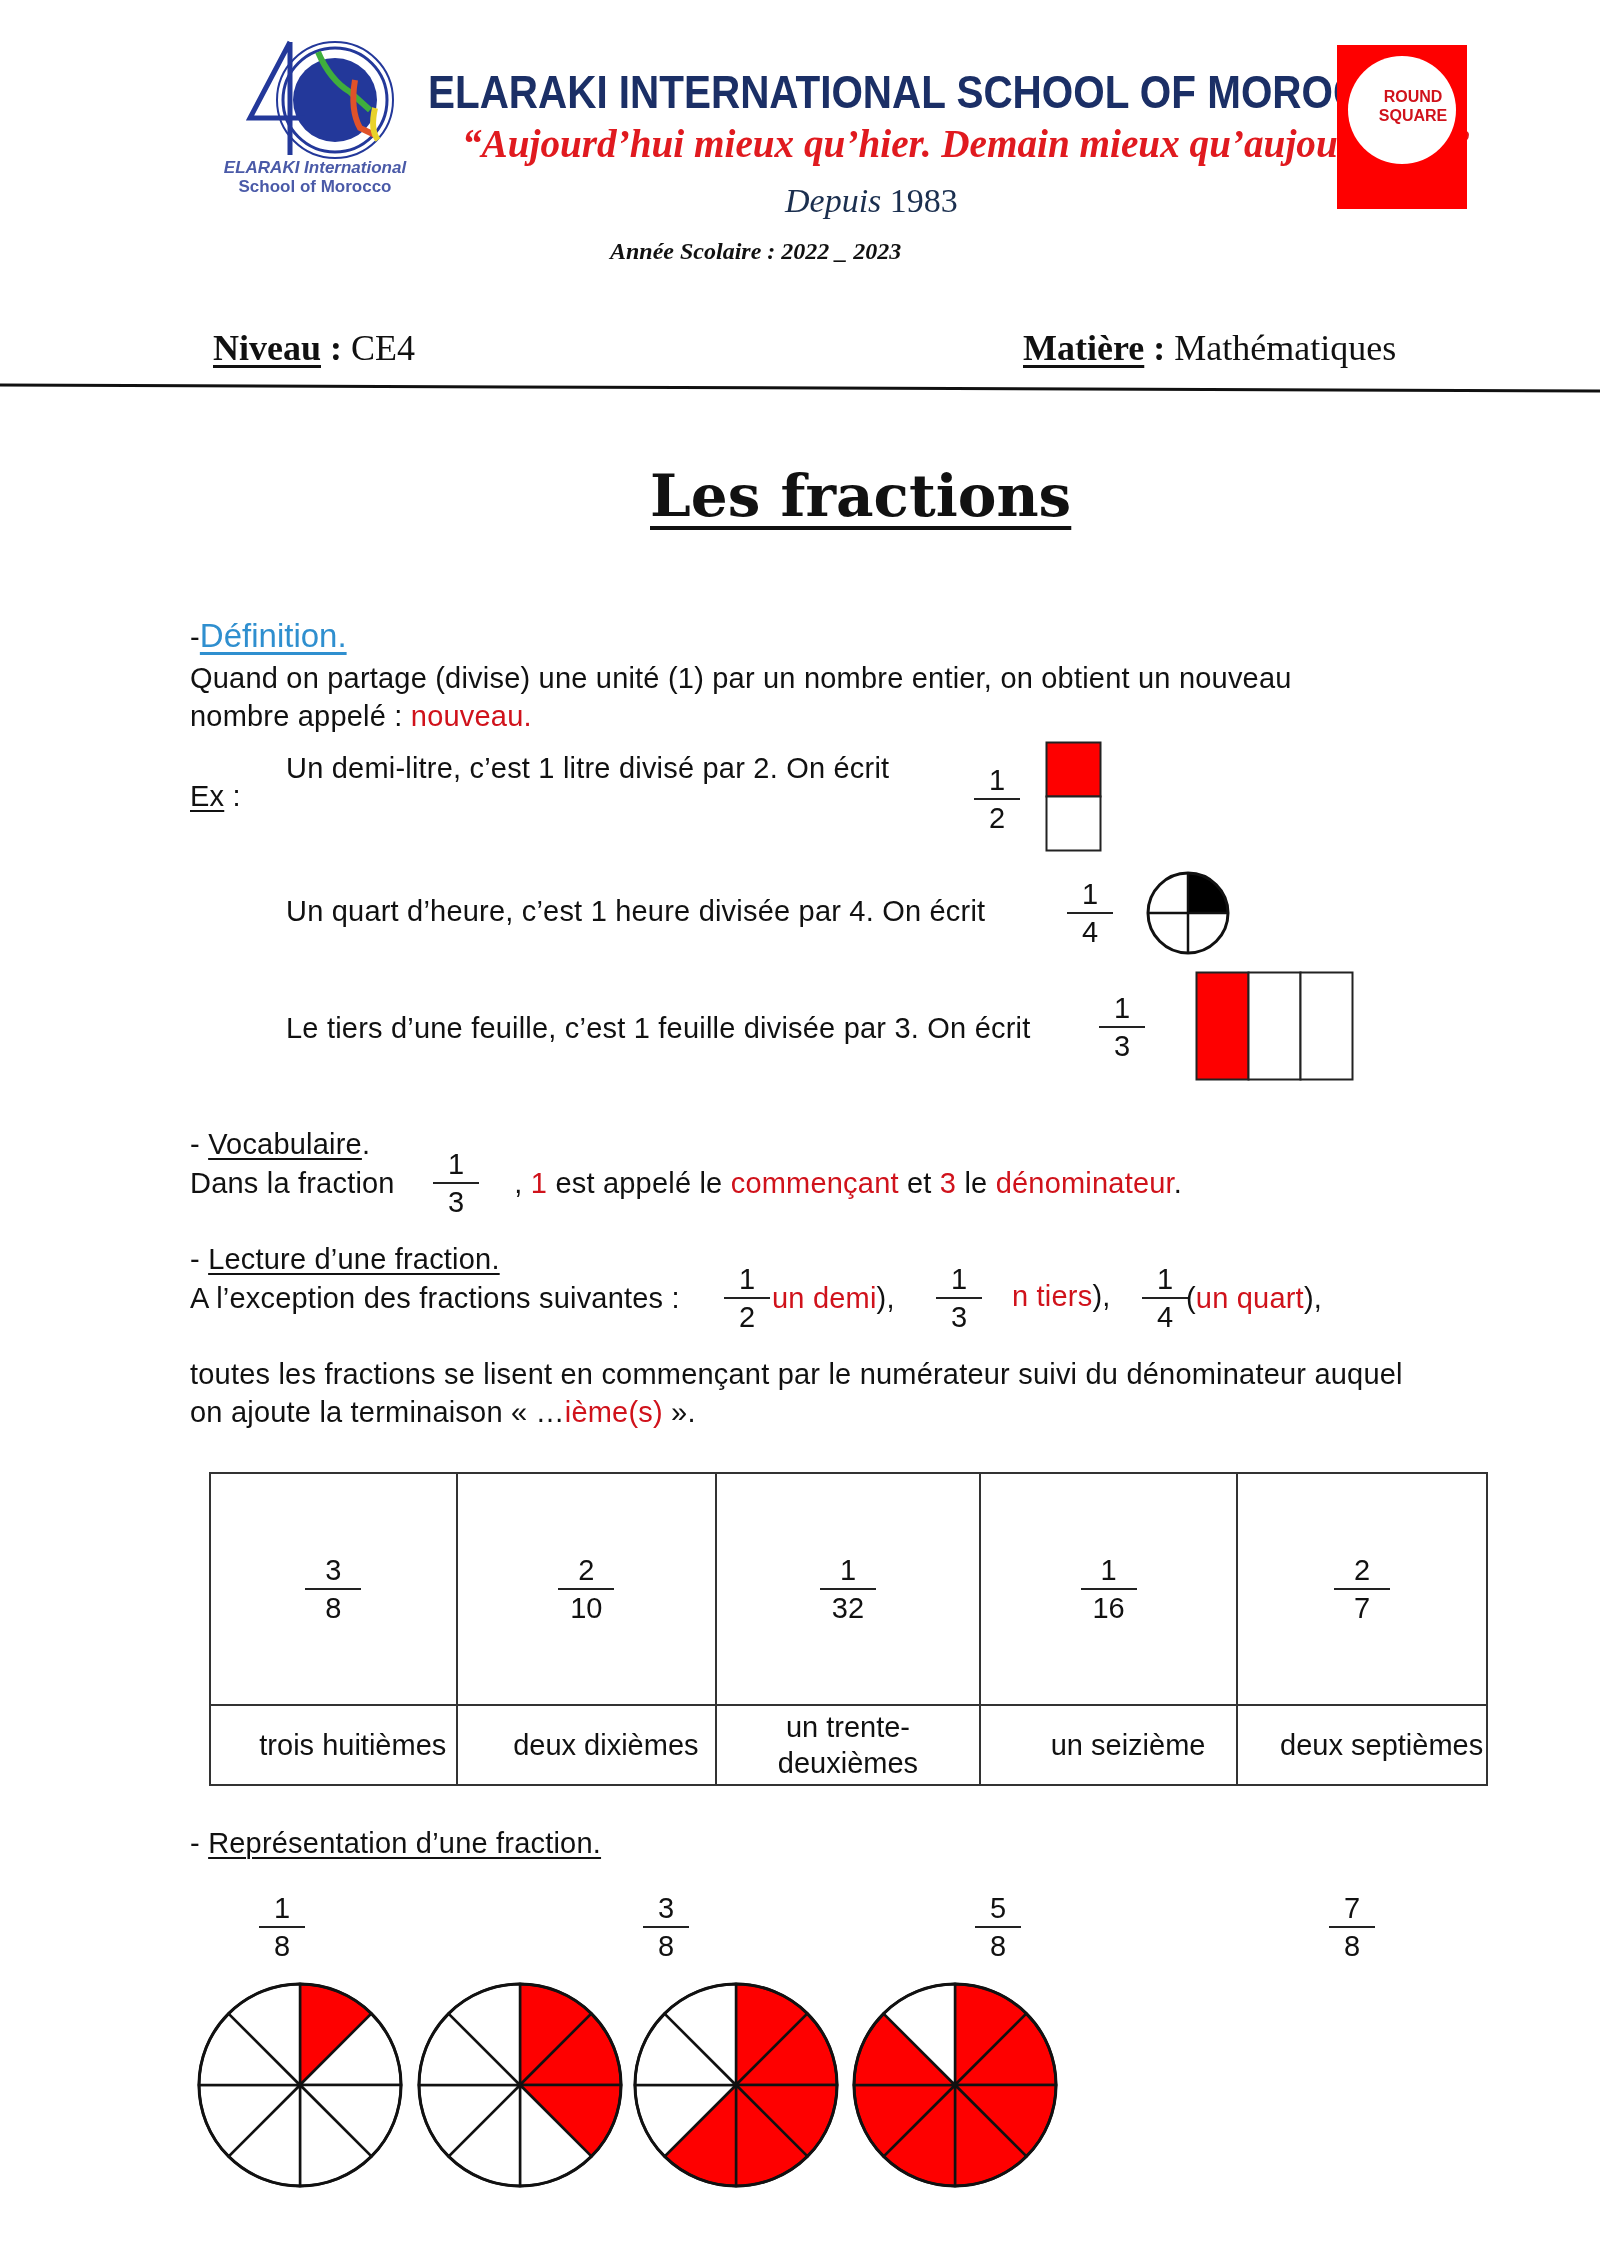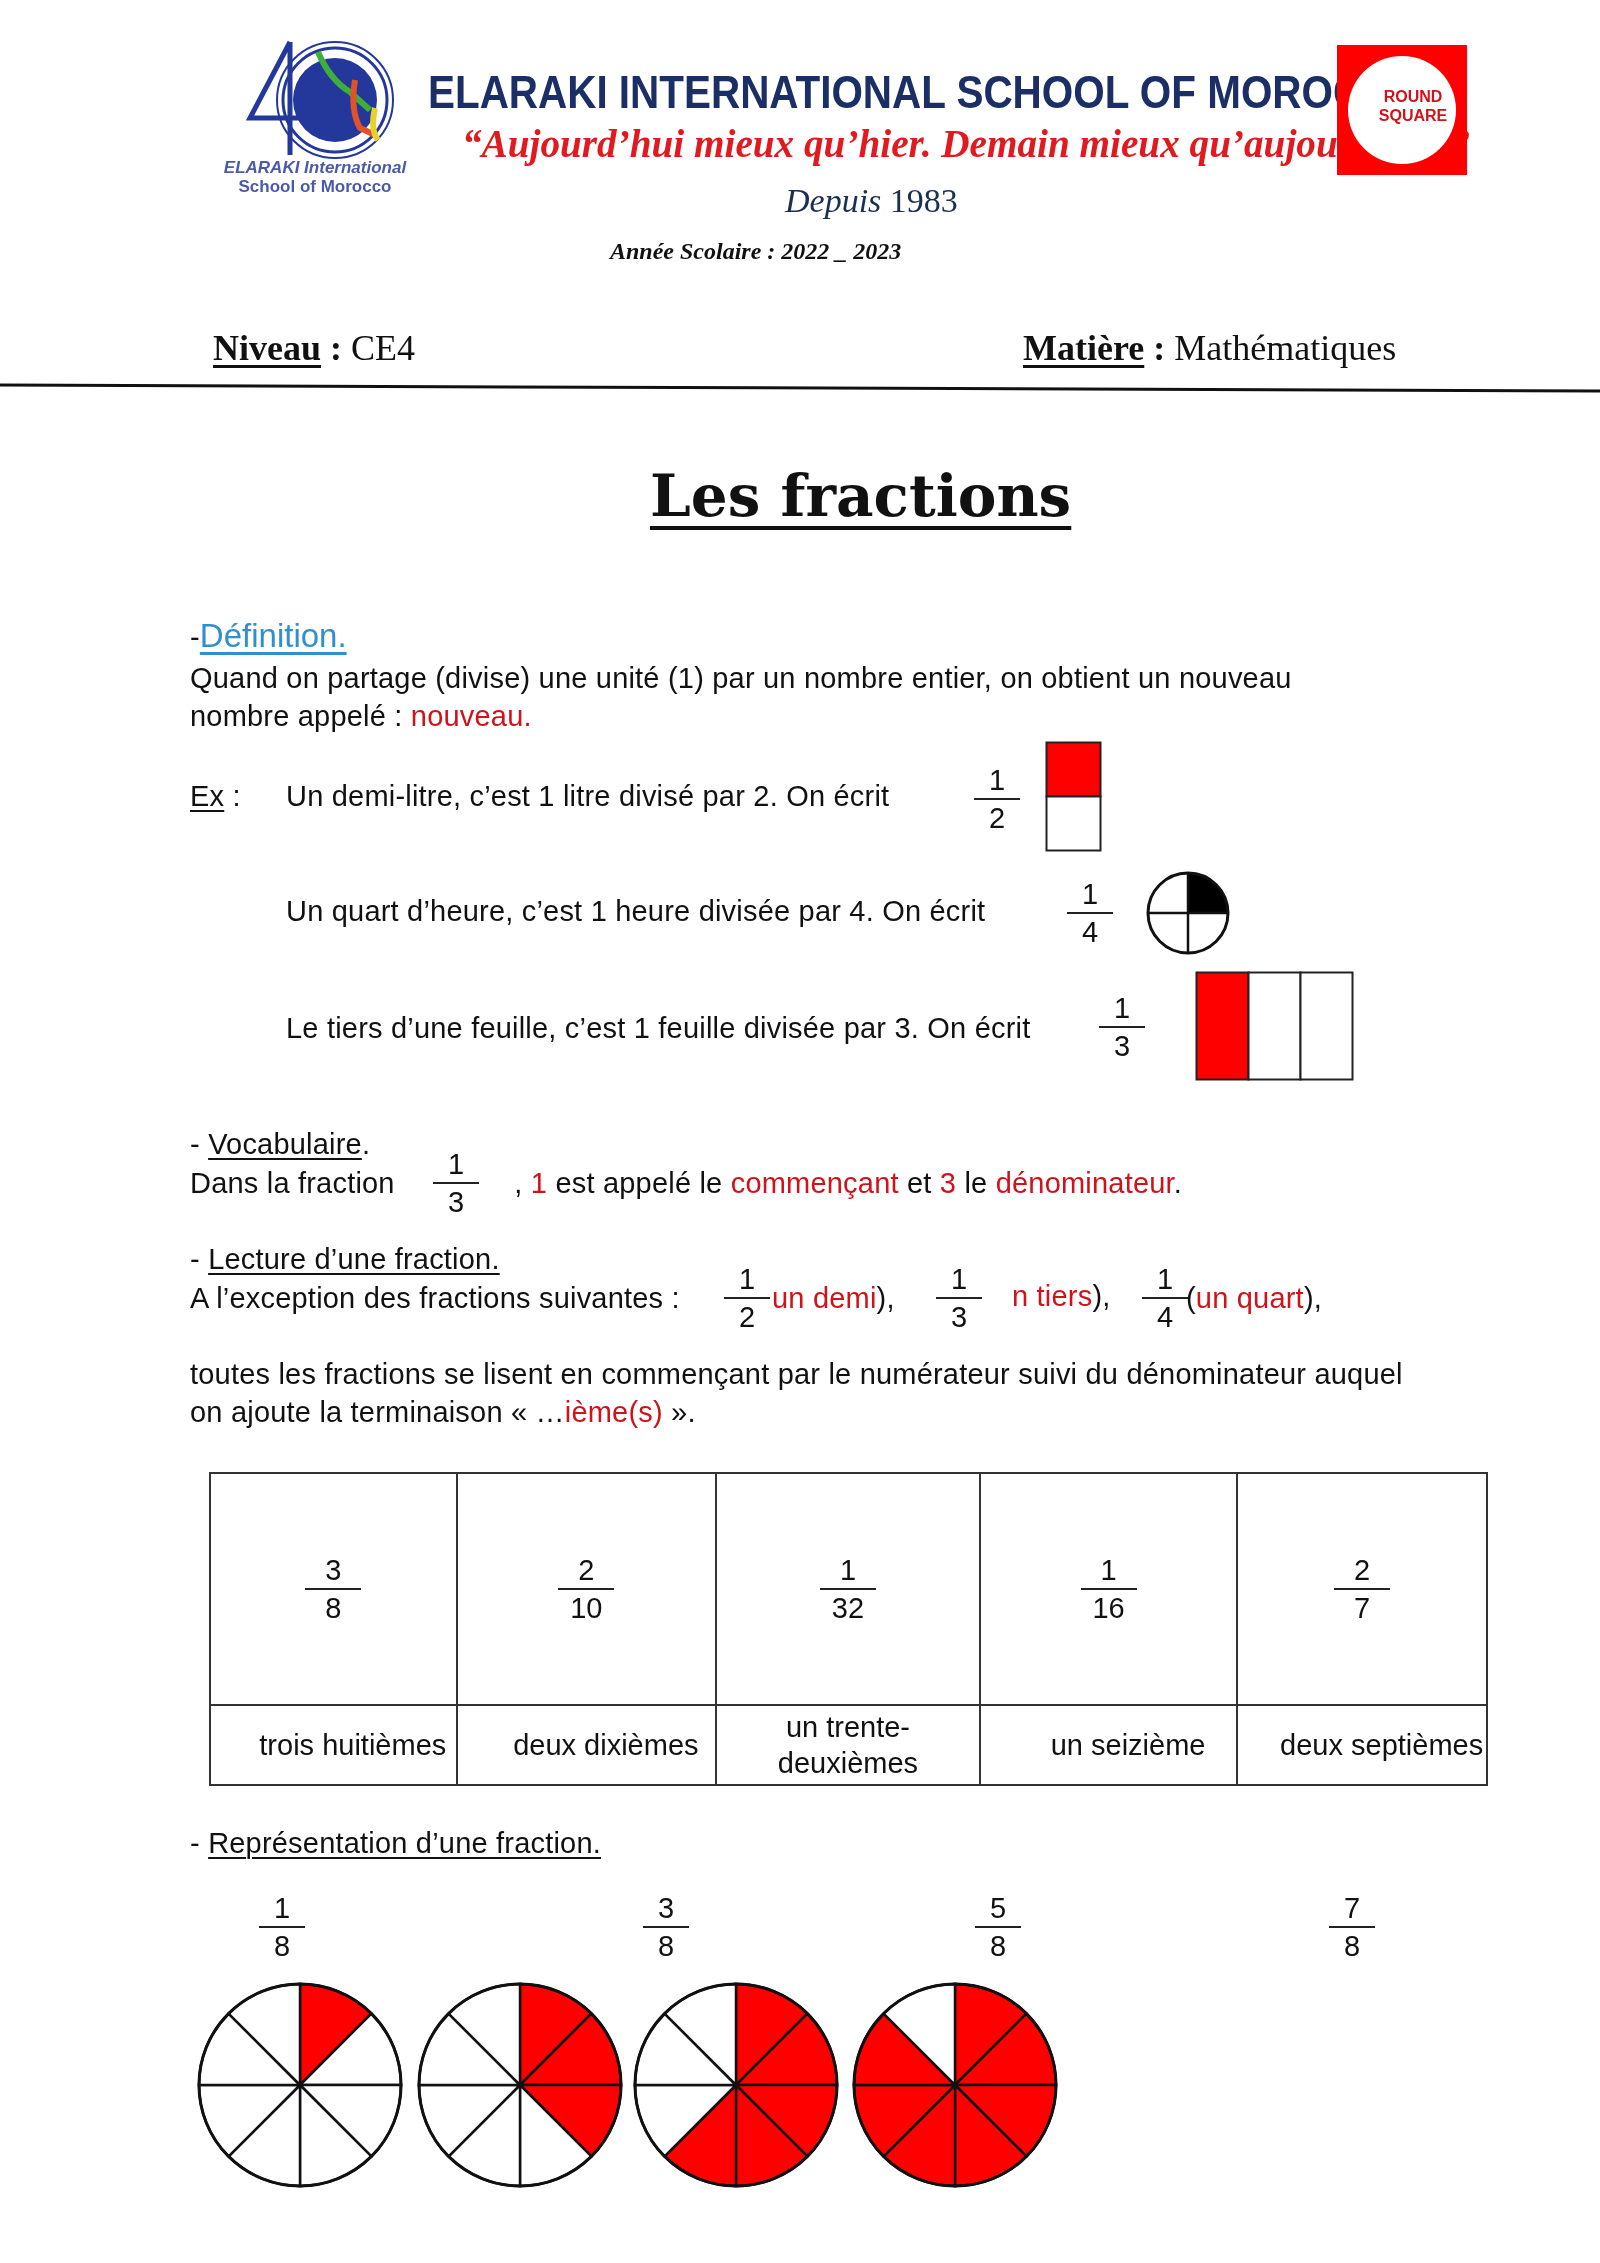--- a/index.html
+++ b/index.html
@@ -53,21 +53,21 @@
   </svg>
 </div>
 
 <div class="abs school-name" style="left:428px;top:64px;white-space:nowrap;">ELARAKI INTERNATIONAL SCHOOL OF MOROCCO</div>
 <div class="abs motto" style="left:462px;top:120px;white-space:nowrap;">“Aujourd’hui mieux qu’hier. Demain mieux qu’aujourd’hui.”</div>
 <div class="abs since" style="left:785px;top:182px;white-space:nowrap;">
   <i>Depuis</i>
   <span>1983</span>
 </div>
 
-<div class="abs" style="left:1337px;top:45px;width:130px;height:130px;background:#fe0000;">
+<div class="abs" style="left:1337px;top:45px;width:130px;height:164px;background:#fe0000;">
   <div style="position:absolute;left:11px;top:11px;width:108px;height:108px;border-radius:50%;background:#fff;"></div>
   <div style="position:absolute;left:0;top:42px;width:130px;text-align:center;padding-left:22px;box-sizing:border-box;font-family:'Liberation Sans',sans-serif;font-weight:bold;font-size:16px;line-height:19px;color:#d0121b;">
     <div>ROUND</div>
     <div>SQUARE</div>
   </div>
 </div>
 
 <div class="abs year" style="left:610px;top:238px;white-space:nowrap;font-weight:bold;">Année Scolaire : 2022 _ 2023</div>
 
 <div class="abs meta" style="left:213px;top:327px;white-space:nowrap;">
@@ -87,21 +87,21 @@
   <span class="body-text">-</span><span class="def-head">Définition.</span>
 </div>
 <div class="abs body-text" style="left:190px;top:662px;white-space:nowrap;">Quand on partage (divise) une unité (1) par un nombre entier, on obtient un nouveau</div>
 <div class="abs body-text" style="left:190px;top:700px;white-space:nowrap;">
   <span>nombre appelé : </span><span class="red">nouveau.</span>
 </div>
 
 <div class="abs body-text" style="left:190px;top:780px;white-space:nowrap;">
   <span class="u">Ex</span><span> :</span>
 </div>
-<div class="abs body-text" style="left:286px;top:780px;white-space:nowrap;text-align:right;">Un demi-litre, c’est 1 litre divisé par 2. On écrit</div>
+<div class="abs body-text" style="left:286px;top:752px;white-space:nowrap;text-align:right;">Un demi-litre, c’est 1 litre divisé par 2. On écrit</div>
 <div class="frac" style="left:974px;top:762px;">
   <span class="num">1</span>
   <span class="bar"></span>
   <span class="den">2</span>
 </div>
 <svg class="abs" style="left:1045px;top:741px;" width="60" height="114">
   <rect x="1.5" y="1.5" width="54" height="54" fill="#fe0000" stroke="#222" stroke-width="2"></rect>
   <rect x="1.5" y="55.5" width="54" height="54" fill="#fff" stroke="#222" stroke-width="2"></rect>
 </svg>
 

